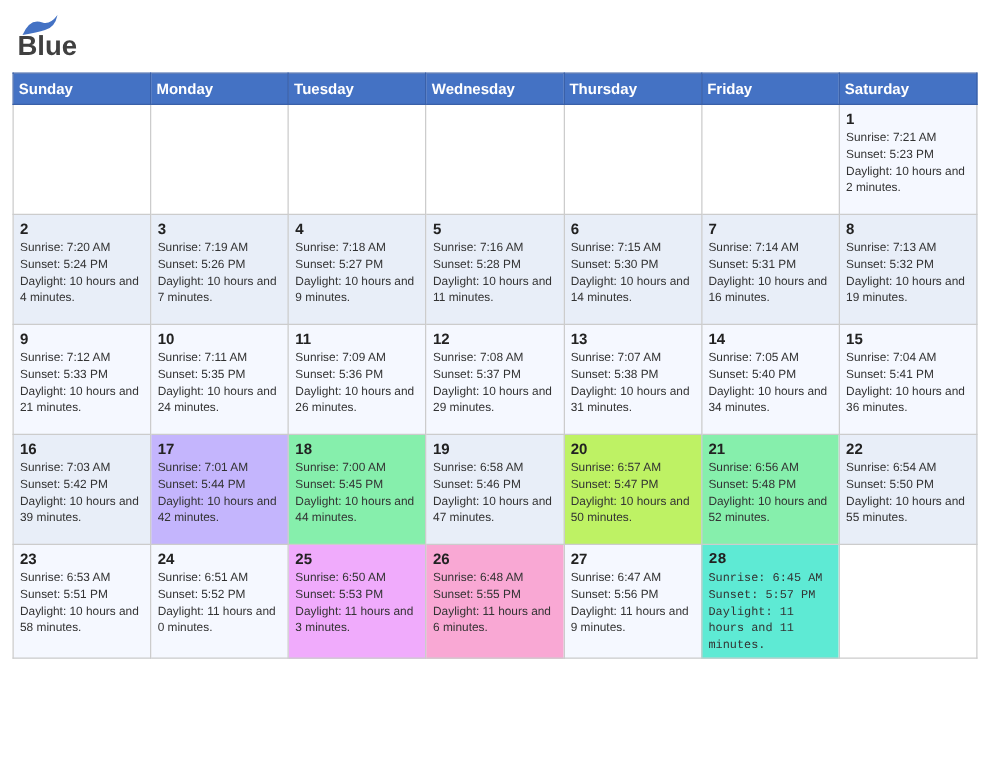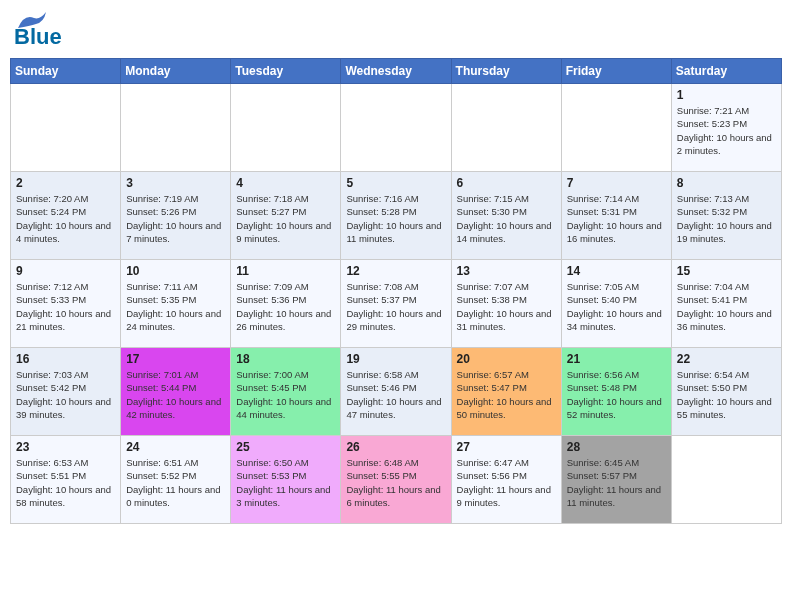--- a/index.html
+++ b/index.html
@@ -82,21 +82,21 @@
 </head>
 <body>
 
 <div class="header">
   <div class="logo">
     <div style="display:flex; align-items:center;">
       <svg width="36" height="22" viewBox="0 0 36 22" style="margin-left:2px;">
         <path d="M2,18 Q8,4 18,8 Q24,10 30,2 Q28,12 20,14 Q14,16 2,18Z" fill="#4472c4"></path>
       </svg>
     </div>
-    <div style="font-size:22px; font-weight:bold; color:#0369a1; margin-top:-8px; margin-left:0;">Blue</div>
+    <div style="font-size:22px; font-weight:bold; color:#404040; margin-top:-8px; margin-left:0;">Blue</div>
   </div>
   <div class="title-block">
     <div class="month-title"></div>
     <div class="subtitle"></div>
   </div>
 </div>
 
 <table class="calendar">
   <thead>
     <tr>
@@ -212,39 +212,39 @@
 Daylight: 10 hours and 36 minutes.</div>
         </td>
       </tr>
       <tr>
         <td style="background: rgb(232, 238, 248);">
           <div class="day-number">16</div>
           <div class="day-info">Sunrise: 7:03 AM
 Sunset: 5:42 PM
 Daylight: 10 hours and 39 minutes.</div>
         </td>
-        <td style="background: #d946ef;">
+        <td style="background: #c4b5fd;">
           <div class="day-number">17</div>
           <div class="day-info">Sunrise: 7:01 AM
 Sunset: 5:44 PM
 Daylight: 10 hours and 42 minutes.</div>
         </td>
         <td style="background: #86efac;">
           <div class="day-number">18</div>
           <div class="day-info">Sunrise: 7:00 AM
 Sunset: 5:45 PM
 Daylight: 10 hours and 44 minutes.</div>
         </td>
         <td style="background: rgb(232, 238, 248);">
           <div class="day-number">19</div>
           <div class="day-info">Sunrise: 6:58 AM
 Sunset: 5:46 PM
 Daylight: 10 hours and 47 minutes.</div>
         </td>
-        <td style="background: #fdba74;">
+        <td style="background: #bef264;">
           <div class="day-number">20</div>
           <div class="day-info">Sunrise: 6:57 AM
 Sunset: 5:47 PM
 Daylight: 10 hours and 50 minutes.</div>
         </td>
         <td style="background: #86efac;">
           <div class="day-number">21</div>
           <div class="day-info">Sunrise: 6:56 AM
 Sunset: 5:48 PM
 Daylight: 10 hours and 52 minutes.</div>
@@ -280,21 +280,21 @@
           <div class="day-info">Sunrise: 6:48 AM
 Sunset: 5:55 PM
 Daylight: 11 hours and 6 minutes.</div>
         </td>
         <td style="background: rgb(245, 248, 255); margin-top: 16px;">
           <div class="day-number">27</div>
           <div class="day-info">Sunrise: 6:47 AM
 Sunset: 5:56 PM
 Daylight: 11 hours and 9 minutes.</div>
         </td>
-        <td style="background: #a3a3a3;">
+        <td style="background: #5eead4; font-family: Liberation Mono, monospace;">
           <div class="day-number">28</div>
           <div class="day-info">Sunrise: 6:45 AM
 Sunset: 5:57 PM
 Daylight: 11 hours and 11 minutes.</div>
         </td>
         <td class="empty-cell"></td>
       </tr>
     </tbody>
 </table>
 

